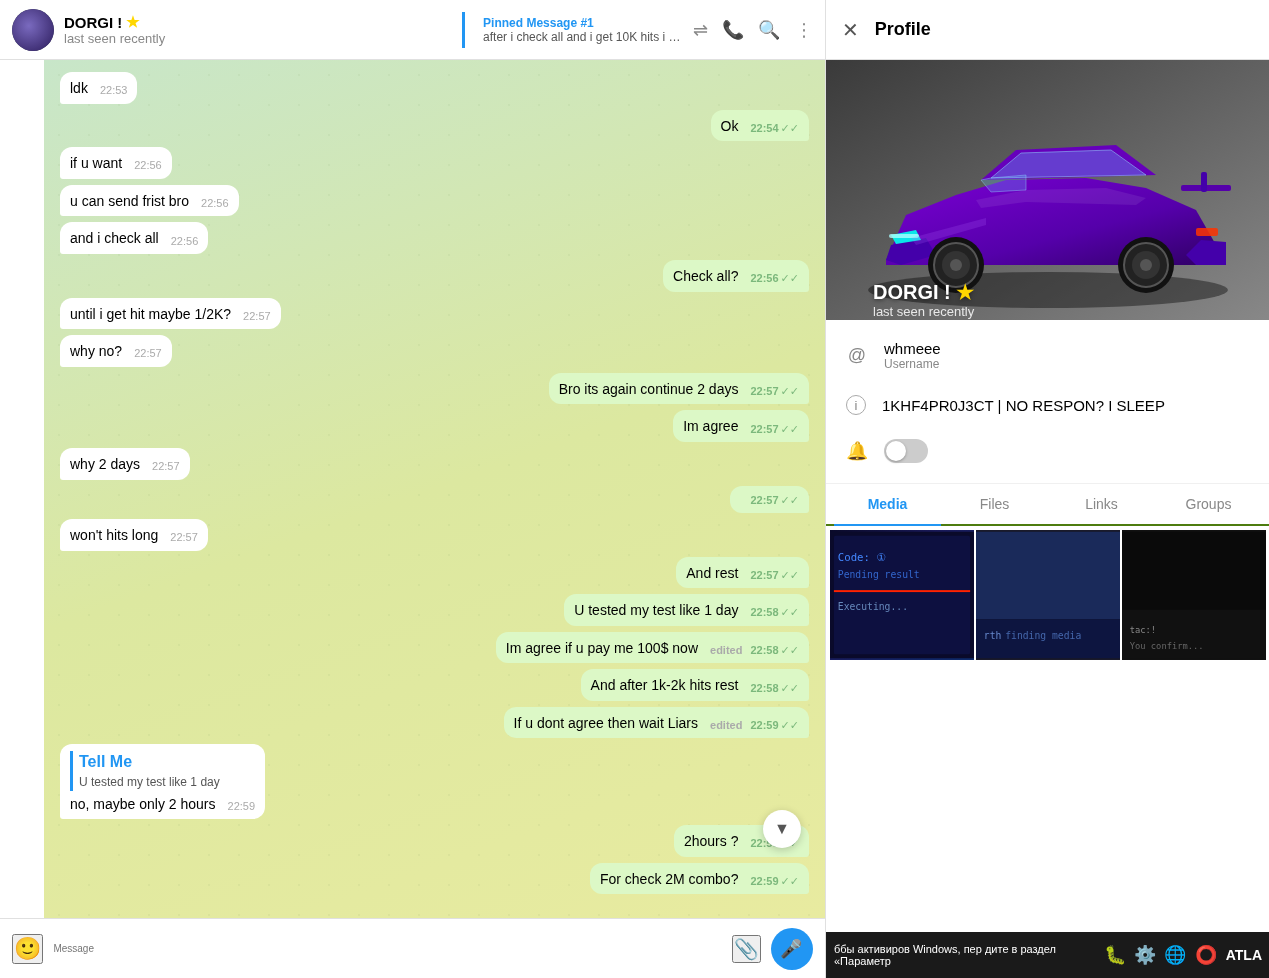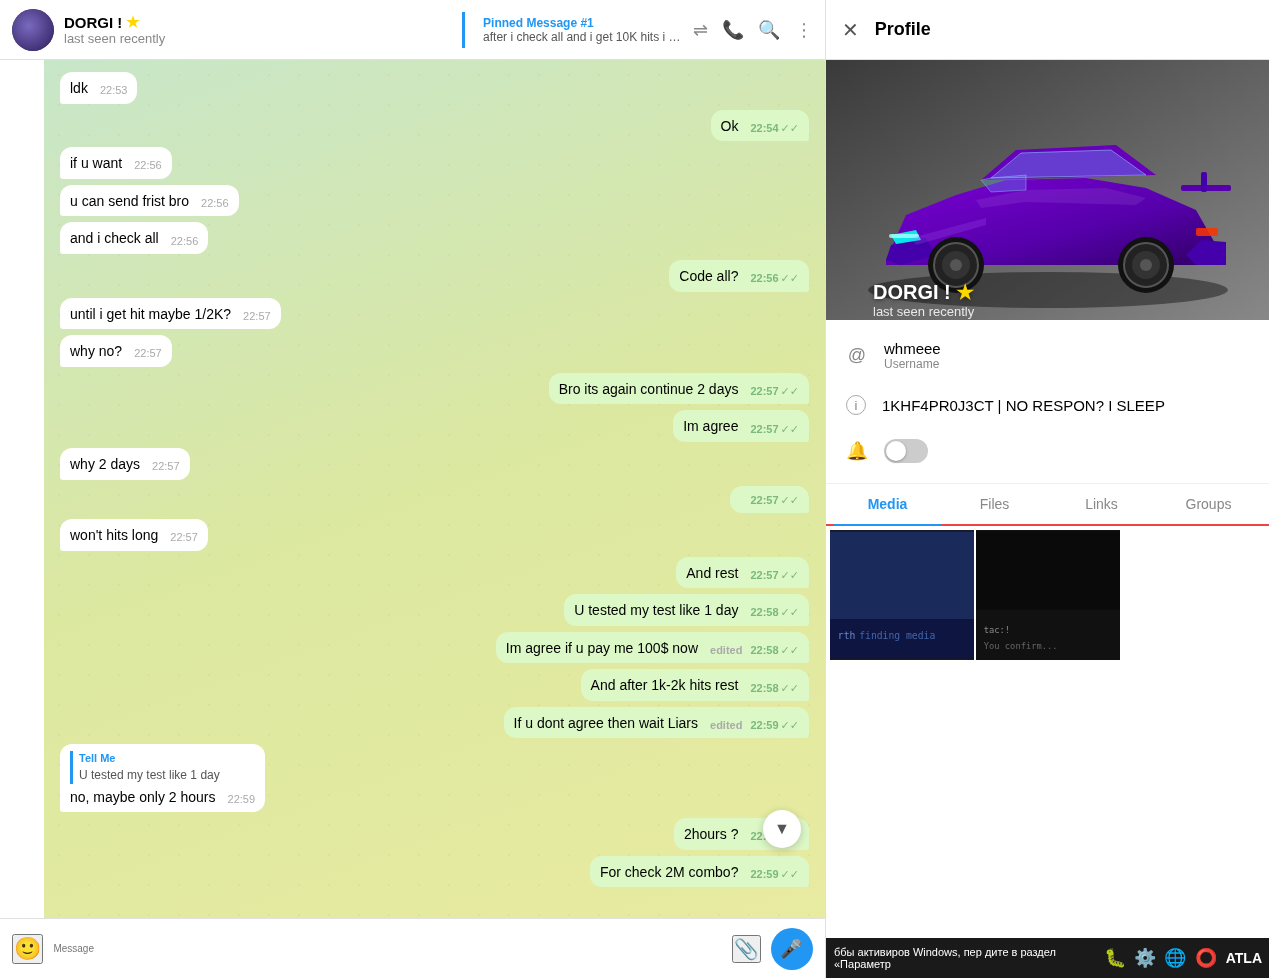--- a/index.html
+++ b/index.html
@@ -37,21 +37,21 @@
 
     .msg-time { font-size: 11px; color: #aaa; margin-left: 6px; white-space: nowrap; }
     .msg-time.out { color: #7cb87c; font-weight: bold; }
     .check-marks { font-size: 11px; color: #7cb87c; }
 
     .msg-inner { display: flex; align-items: flex-end; flex-wrap: wrap; gap: 2px; }
     .msg-text { flex: 1 1 auto; }
     .msg-meta { display: flex; align-items: center; gap: 2px; flex-shrink: 0; margin-left: 4px; }
 
     .reply-bubble { border-left: 3px solid #2196f3; padding-left: 6px; margin-bottom: 4px; font-size: 12px; color: #555; }
-    .reply-name { color: #2196f3; font-weight: 600; font-size: 11px; }
+    .reply-name { color: #2196f3; font-weight: 600; font-size: 16px; }
 
     
     .chat-input-bar { height: 60px; background: #fff; display: flex; align-items: center; padding: 0 12px; gap: 10px; border-top: 1px solid #e0e0e0; }
     .emoji-btn { font-size: 22px; color: #aaa; cursor: pointer; }
     .msg-input { flex: 1; border: none; outline: none; font-size: 10px; color: #999; background: transparent; }
     .attach-btn { font-size: 20px; color: #aaa; cursor: pointer; }
     .voice-btn { width: 42px; height: 42px; border-radius: 50%; background: #2196f3; display: flex; align-items: center; justify-content: center; color: #fff; font-size: 18px; cursor: pointer; border: none; }
     .scroll-down-btn { position: absolute; bottom: 70px; right: 24px; width: 38px; height: 38px; border-radius: 50%; background: #fff; box-shadow: 0 2px 8px rgba(0,0,0,0.2); display: flex; align-items: center; justify-content: center; cursor: pointer; font-size: 16px; color: #555; }
 
     
@@ -72,31 +72,31 @@
     .profile-info-content { flex: 1; }
     .profile-info-value { font-size: 15px; color: #000; }
     .profile-info-label { font-size: 12px; color: #888; }
 
     .notifications-row { display: flex; align-items: center; padding: 12px 20px; gap: 16px; }
     .notif-icon { font-size: 18px; color: #888; }
     .notif-label { flex: 1; font-size: 15px; color: #000; }
     .toggle { width: 44px; height: 24px; background: #ccc; border-radius: 12px; position: relative; cursor: pointer; }
     .toggle-knob { width: 20px; height: 20px; background: #fff; border-radius: 50%; position: absolute; top: 2px; left: 2px; box-shadow: 0 1px 3px rgba(0,0,0,0.3); transition: left 0.2s; }
 
-    .media-tabs { display: flex; border-bottom: 2px solid #ef4444; padding: 0 8px; }
+    .media-tabs { display: flex; border-bottom: 2px solid #4d7c0f; padding: 0 8px; }
     .media-tab { flex: 1; text-align: center; padding: 12px 4px; font-size: 14px; color: #888; cursor: pointer; border-bottom: 2px solid transparent; margin-bottom: -2px; }
     .media-tab.active { color: #2196f3; border-bottom: 2px solid #2196f3; font-weight: 600; }
 
     .media-grid { display: grid; grid-template-columns: repeat(3, 1fr); gap: 2px; padding: 4px; flex: 1; overflow: hidden; }
     .media-thumb { background: #333; height: 130px; overflow: hidden; }
     .media-thumb:nth-child(1) { background: linear-gradient(135deg, #1a237e, #283593); }
     .media-thumb:nth-child(2) { background: linear-gradient(135deg, #0d47a1, #1565c0); }
     .media-thumb:nth-child(3) { background: linear-gradient(135deg, #222, #444); }
 
-    .taskbar { height: 40px; background: #1a1a1a; display: flex; align-items: center; padding: 0 8px; gap: 8px; }
+    .taskbar { height: 46px; background: #1a1a1a; display: flex; align-items: center; padding: 0 8px; gap: 8px; }
     .taskbar-text { color: #fff; font-size: 11px; flex: 1; }
     .taskbar-icon { font-size: 18px; }
 
     .star { color: #ffd700; }
   </style>
 </head>
 <body>
 
 <div class="chat-panel">
 
@@ -176,21 +176,21 @@
           <span class="msg-meta">
               <span class="msg-time">22:56</span>
             </span>
         </div>
       </div>
     </div>
 
     <div class="msg-row outgoing">
       <div class="bubble outgoing">
         <div class="msg-inner">
-          <span class="msg-text">Code all?</span>
+          <span class="msg-text">Check all?</span>
           <span class="msg-meta">
               <span class="msg-time out">22:56</span>
               <span class="check-marks">✓✓</span>
             </span>
         </div>
       </div>
     </div>
 
     <div class="msg-row incoming">
       <div class="bubble incoming">
@@ -468,20 +468,30 @@
   </div>
 
   <div class="media-tabs">
     <div class="media-tab active">Media</div>
     <div class="media-tab">Files</div>
     <div class="media-tab">Links</div>
     <div class="media-tab">Groups</div>
   </div>
 
   <div class="media-grid">
+    <div class="media-thumb" style="background: linear-gradient(135deg, #0a0a2a 0%, #1a1a5a 40%, #0d2a6a 100%);">
+      <svg width="100%" height="130" viewBox="0 0 148 130">
+        <rect width="148" height="130" fill="#0a0a2a"></rect>
+        <rect x="4" y="4" width="140" height="122" rx="2" fill="#0d1040"></rect>
+        <text x="8" y="30" fill="#4488ff" font-size="11" font-family="monospace">Code: ①</text>
+        <text x="8" y="48" fill="#3366cc" font-size="10" font-family="monospace">Pending result</text>
+        <rect x="4" y="60" width="140" height="2" fill="#ff2200"></rect>
+        <text x="8" y="80" fill="#6688bb" font-size="10" font-family="monospace">Executing...</text>
+      </svg>
+    </div>
     <div class="media-thumb" style="background: #1a1a2a;">
       <svg width="100%" height="130" viewBox="0 0 148 130">
         <rect width="148" height="130" fill="#111122"></rect>
         <rect x="0" y="0" width="148" height="90" fill="#1a2a5a"></rect>
         <rect x="0" y="90" width="148" height="40" fill="#0d1540"></rect>
         <text x="8" y="110" fill="#6688cc" font-size="10" font-family="monospace">rth</text>
         <text x="30" y="110" fill="#4466aa" font-size="10" font-family="monospace">finding media</text>
       </svg>
     </div>
     <div class="media-thumb" style="background: #111;">

